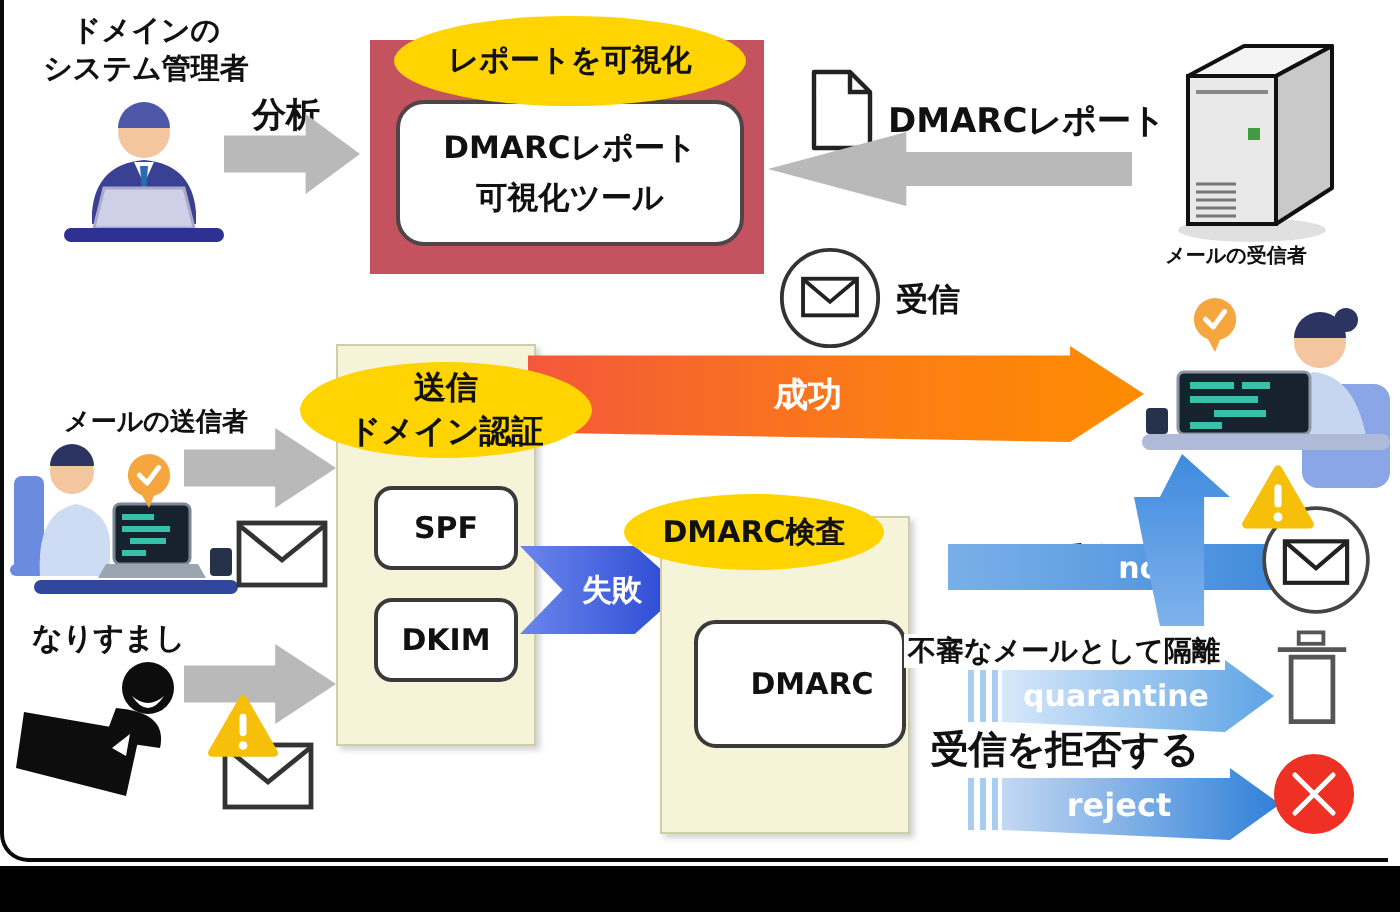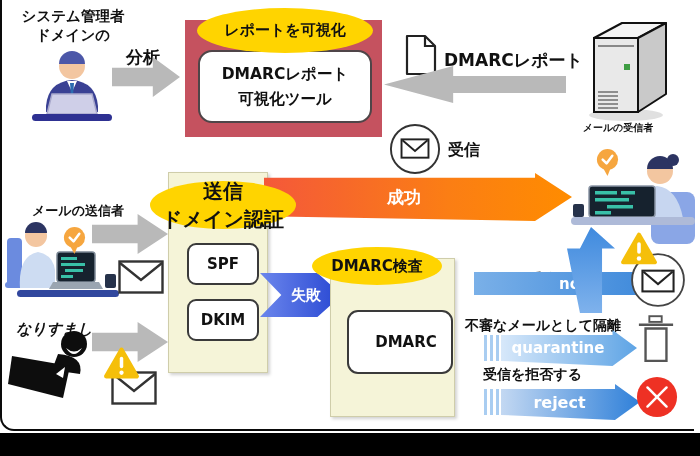--- a/index.html
+++ b/index.html
@@ -31,22 +31,22 @@
         clip-path:polygon(50% 0,100% 25%,73% 25%,73% 100%,27% 100%,0 25%,27% 25%);}
   .stripe{background:#a9cdf1;width:3px;}
   .lbl{white-space:nowrap;}
 </style>
 </head>
 <body>
 
 <div class="stage">
 
   <div class="abs ctr lbl" style="left:10px;top:7px;width:126px;height:38px;font-size:14.5px;line-height:1.3;flex-direction:column;">
+    <span>ドメインの</span>
     <span>システム管理者</span>
-    <span>ドメインの</span>
   </div>
   <svg class="abs" style="left:26px;top:50px;" width="92" height="80" viewBox="0 0 92 80">
     <circle cx="46" cy="16" r="13" fill="#f3c6a0"></circle>
     <path d="M33,14 A13,13 0 0 1 59,14 Z" fill="#4c57a8"></path>
     <path d="M20,56 Q22,32 46,30 Q70,32 72,56 L72,62 H20 Z" fill="#3a4194"></path>
     <polygon points="41,31 51,31 46,42" fill="#fff"></polygon>
     <polygon points="44,33 48,33 47,46 45,46" fill="#2b6cb0"></polygon>
     <path d="M26,44 H66 L71,64 H21 Z" fill="#cfcfe8" stroke="#a9a9cc" stroke-width="1.5"></path>
     <rect x="6" y="64" width="80" height="7" rx="3.5" fill="#2e3192"></rect>
   </svg>
@@ -89,21 +89,21 @@
     <rect x="13" y="17" width="28" height="19" fill="#fff" stroke="#222" stroke-width="2"></rect>
     <polyline points="14,18 27,29 40,18" stroke="#222" stroke-width="2" fill="none"></polyline>
   </svg>
   <div class="abs lbl" style="left:448px;top:140px;font-size:16px;">受信</div>
 
   <div class="abs panel" style="left:168px;top:172px;width:98px;height:199px;"></div>
 
   <div class="abs orange-arrow" style="left:264px;top:173px;width:308px;height:48px;">
     <span>成功</span>
   </div>
-  <div class="abs bubble" style="left:150px;top:181px;width:146px;height:48px;font-size:20px;line-height:1.4;">
+  <div class="abs bubble" style="left:150px;top:181px;width:146px;height:48px;font-size:16px;line-height:1.4;">
     <span>送信</span>
     <span>ドメイン認証</span>
   </div>
   <div class="abs wbox lbl" style="left:187px;top:243px;width:68px;height:38px;border-radius:9px;font-size:15px;">SPF</div>
   <div class="abs wbox lbl" style="left:187px;top:299px;width:68px;height:38px;border-radius:9px;font-size:15px;">DKIM</div>
 
   <div class="abs ctr lbl" style="left:20px;top:202px;width:116px;height:17px;font-size:13px;">メールの送信者</div>
   <svg class="abs" style="left:5px;top:210px;" width="115" height="92" viewBox="0 0 115 92">
     <rect x="2" y="28" width="15" height="48" rx="4" fill="#6b8bdf"></rect>
     <rect x="0" y="72" width="24" height="6" rx="3" fill="#6b8bdf"></rect>
@@ -125,21 +125,21 @@
     <circle cx="13" cy="12" r="11" fill="#f6a63f"></circle>
     <polygon points="8,20 13,29 17,19" fill="#f6a63f"></polygon>
     <polyline points="8,12 12,16 18,8" stroke="#fff" stroke-width="2.6" fill="none" stroke-linecap="round" stroke-linejoin="round"></polyline>
   </svg>
   <div class="abs gray-r" style="left:92px;top:214px;width:76px;height:40px;"></div>
   <svg class="abs" style="left:118px;top:260px;" width="46" height="34" viewBox="0 0 46 34">
     <rect x="1.5" y="1.5" width="43" height="31" fill="#fff" stroke="#333" stroke-width="2.4"></rect>
     <polyline points="2,3 23,20 44,3" fill="none" stroke="#333" stroke-width="2.4"></polyline>
   </svg>
 
-  <div class="abs lbl" style="left:16px;top:320px;font-size:15px;font-style:italic;">なりすまし</div>
+  <div class="abs lbl" style="left:16px;top:310px;font-size:15px;">なりすまし</div>
   <svg class="abs" style="left:8px;top:328px;" width="100" height="74" viewBox="0 0 100 74">
     <circle cx="66" cy="16" r="13" fill="#0d0d0d"></circle>
     <path d="M58,20 Q66,27 74,20 Q66,32 58,20 Z" fill="#fff"></path>
     <path d="M50,26 Q76,28 72,46 L44,42 Z" fill="#0d0d0d"></path>
     <polygon points="4,28 62,38 55,70 0,56" fill="#0d0d0d"></polygon>
     <polygon points="48,46 57,39 55,50" fill="#fff"></polygon>
   </svg>
   <div class="abs gray-r" style="left:92px;top:322px;width:76px;height:40px;"></div>
   <svg class="abs" style="left:111px;top:371px;" width="46" height="34" viewBox="0 0 46 34">
     <rect x="1.5" y="1.5" width="43" height="31" fill="#fff" stroke="#333" stroke-width="2.4"></rect>
@@ -158,29 +158,29 @@
   <div class="abs panel" style="left:330px;top:258px;width:123px;height:157px;"></div>
   <div class="abs bubble lbl" style="left:312px;top:247px;width:130px;height:38px;font-size:15px;">DMARC検査</div>
   <div class="abs wbox lbl" style="left:347px;top:310px;width:90px;height:60px;border-radius:11px;font-size:15px;padding-left:12px;">DMARC</div>
 
   <div class="abs ctr lbl" style="left:466px;top:270px;width:126px;height:17px;font-size:13.5px;">そのまま受信する</div>
   <div class="abs ctr" style="left:474px;top:272px;width:156px;height:23px;color:#fff;font-size:15px;background:linear-gradient(90deg,#7ab0e8,#3b87da);padding-left:28px;">
     <span>none</span>
   </div>
   <div class="abs up-arrow" style="left:567px;top:227px;width:48px;height:86px;"></div>
 
-  <div class="abs ctr lbl" style="left:452px;top:317px;width:160px;height:17px;font-size:14px;background:#fff;margin-left:11px;">不審なメールとして隔離</div>
+  <div class="abs ctr lbl" style="left:452px;top:317px;width:160px;height:17px;font-size:14px;background:#fff;">不審なメールとして隔離</div>
   <div class="abs stripe" style="left:484px;top:335px;height:26px;"></div>
   <div class="abs stripe" style="left:490px;top:335px;height:26px;"></div>
   <div class="abs stripe" style="left:496px;top:335px;height:26px;"></div>
   <div class="abs row-arrow" style="left:501px;top:330px;width:136px;height:36px;font-size:15px;background:linear-gradient(90deg,#d7e8fa,#5ea4e5);align-items:center;">
     <span>quarantine</span>
   </div>
 
-  <div class="abs ctr lbl" style="left:470px;top:366px;width:125px;height:18px;font-size:14px;background:#fff;">受信を拒否する</div>
+  <div class="abs ctr lbl" style="left:470px;top:366px;width:125px;height:18px;font-size:19px;background:#fff;">受信を拒否する</div>
   <div class="abs stripe" style="left:484px;top:389px;height:26px;"></div>
   <div class="abs stripe" style="left:490px;top:389px;height:26px;"></div>
   <div class="abs stripe" style="left:496px;top:389px;height:26px;"></div>
   <div class="abs row-arrow" style="left:501px;top:384px;width:139px;height:36px;font-size:16px;background:linear-gradient(90deg,#c3d8f2,#2f80d9);">
     <span>reject</span>
   </div>
 
   <svg class="abs" style="left:565px;top:146px;" width="135" height="100" viewBox="0 0 135 100">
     <rect x="86" y="46" width="44" height="52" rx="8" fill="#8aa6e6"></rect>
     <path d="M66,72 Q70,42 92,40 Q112,42 118,72 Z" fill="#c7d6f0"></path>

